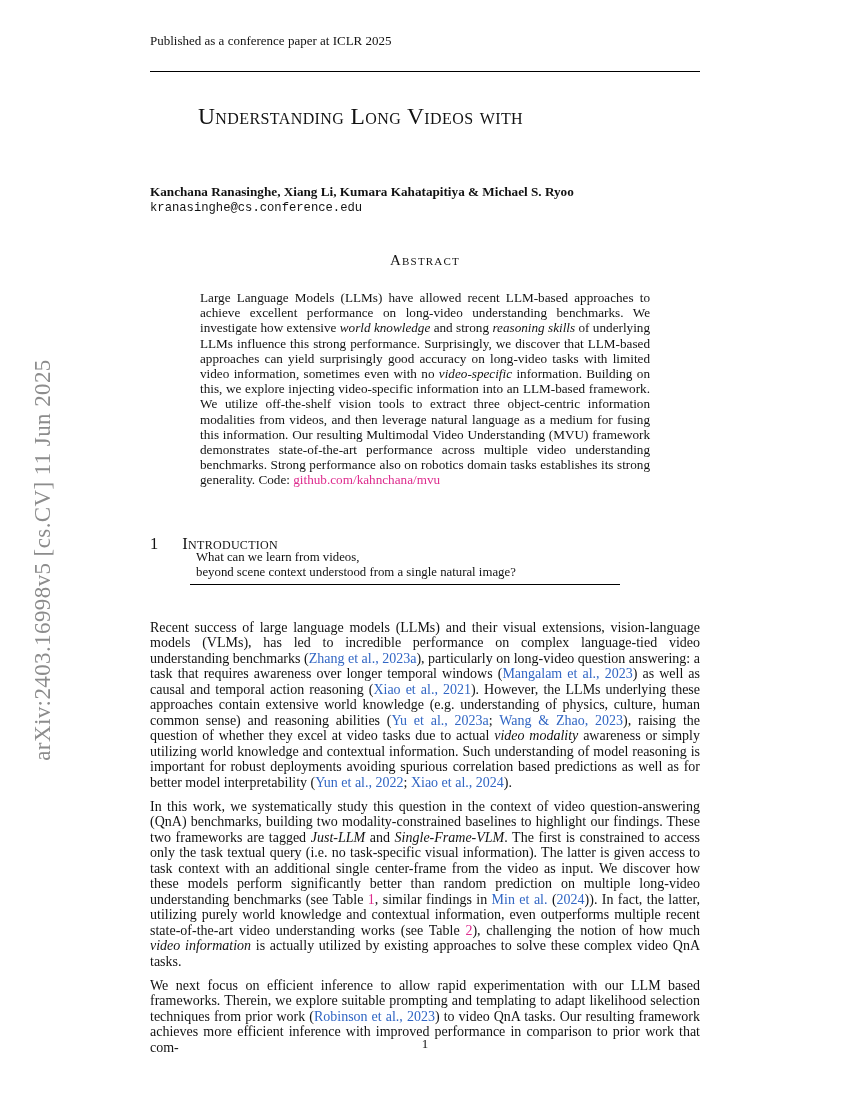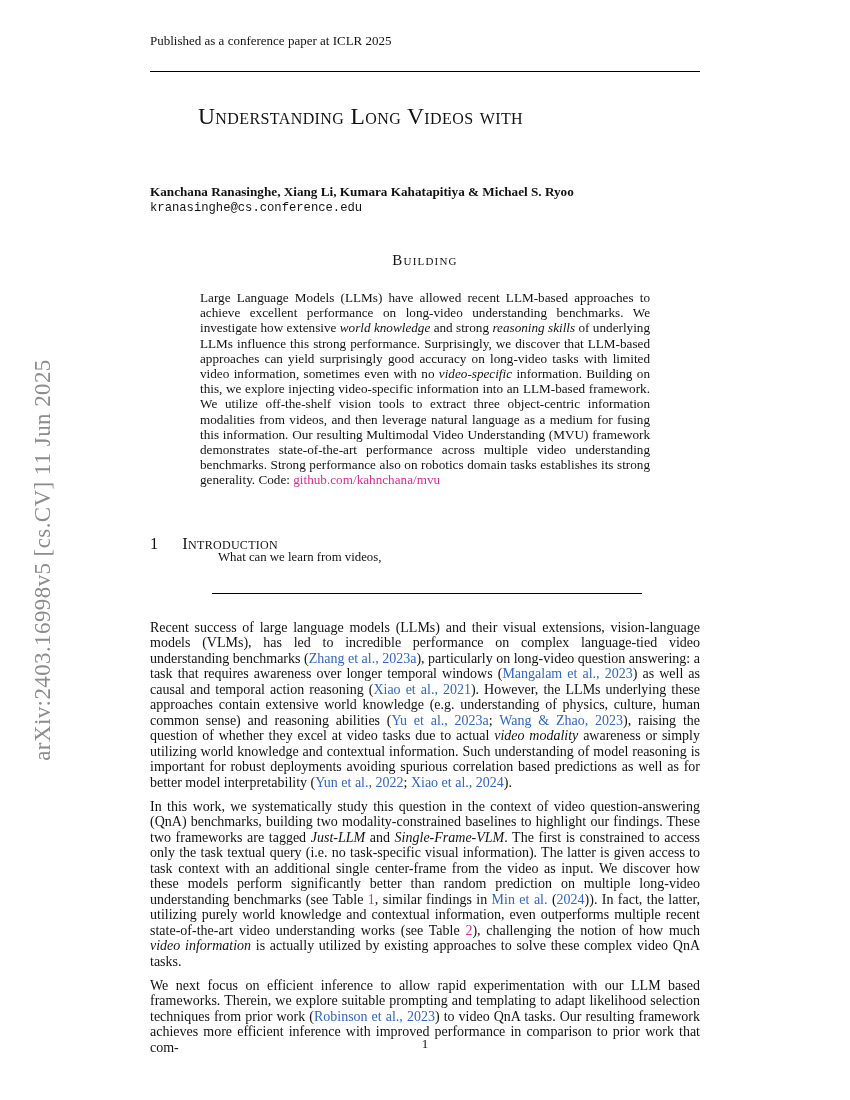--- a/index.html
+++ b/index.html
@@ -49,23 +49,23 @@
   }
   
   .sec{
     position:absolute;left:150px;top:518px;width:550px;
     font-size:16.5px;line-height:20px;margin-top:16px;
   }
   .sec .num{display:inline-block;margin-right:24px;}
   .sec .st{font-variant:small-caps;letter-spacing:0.3px;}
   
   .epi{
-    position:absolute;left:212px;top:550px;width:430px;
+    position:absolute;left:190px;top:550px;width:430px;
     font-size:12.8px;line-height:15px;
-    padding-bottom:28px;border-bottom:1.4px solid #000;
+    padding-bottom:4px;border-bottom:1.4px solid #000;
   }
   .epi .eline{padding-left:6px;}
   
   .bodytext{
     position:absolute;left:150px;top:620px;width:550px;
     font-size:14px;line-height:15.45px;text-align:justify;
   }
   .bodytext p{margin:0 0 9px 0;}
   
   .it{font-style:italic;font-family:Liberation Serif, serif;}
@@ -90,30 +90,31 @@
   <div class="arxiv">arXiv:2403.16998v5 [cs.CV] 11 Jun 2025</div>
 
   <div class="title">
     <div>Understanding Long Videos with</div>
   </div>
 
   <div class="authors">Kanchana Ranasinghe, Xiang Li, Kumara Kahatapitiya &amp; Michael S. Ryoo</div>
 
   <div class="email">kranasinghe@cs.conference.edu</div>
 
-  <div class="abs-head">Building</div>
+  <div class="abs-head">Abstract</div>
 
   <div class="abs-body"><span>Large Language Models (LLMs) have allowed recent LLM-based approaches to achieve excellent performance on long-video understanding benchmarks. We investigate how extensive </span><span class="it">world knowledge</span><span> and strong </span><span class="it">reasoning skills</span><span> of underlying LLMs influence this strong performance. Surprisingly, we discover that LLM-based approaches can yield surprisingly good accuracy on long-video tasks with limited video information, sometimes even with no </span><span class="it">video-specific</span><span> information. Building on this, we explore injecting video-specific information into an LLM-based framework. We utilize off-the-shelf vision tools to extract three object-centric information modalities from videos, and then leverage natural language as a medium for fusing this information. Our resulting Multimodal Video Understanding (MVU) framework demonstrates state-of-the-art performance across multiple video understanding benchmarks. Strong performance also on robotics domain tasks establishes its strong generality. Code: </span><span class="ulink">github.com/kahnchana/mvu</span></div>
 
   <div class="sec">
     <span class="num">1</span><span class="st">Introduction</span>
   </div>
 
   <div class="epi">
     <div class="eline">What can we learn from videos,</div>
+    <div class="eline">beyond scene context understood from a single natural image?</div>
   </div>
 
   <div class="bodytext">
     <p><span>Recent success of large language models (LLMs) and their visual extensions, vision-language models (VLMs), has led to incredible performance on complex language-tied video understanding benchmarks (</span><span class="cite">Zhang et al., 2023a</span><span>), particularly on long-video question answering: a task that requires awareness over longer temporal windows (</span><span class="cite">Mangalam et al., 2023</span><span>) as well as causal and temporal action reasoning (</span><span class="cite">Xiao et al., 2021</span><span>). However, the LLMs underlying these approaches contain extensive world knowledge (e.g. understanding of physics, culture, human common sense) and reasoning abilities (</span><span class="cite">Yu et al., 2023a</span><span>; </span><span class="cite">Wang &amp; Zhao, 2023</span><span>), raising the question of whether they excel at video tasks due to actual </span><span class="it">video modality</span><span> awareness or simply utilizing world knowledge and contextual information. Such understanding of model reasoning is important for robust deployments avoiding spurious correlation based predictions as well as for better model interpretability (</span><span class="cite">Yun et al., 2022</span><span>; </span><span class="cite">Xiao et al., 2024</span><span>).</span></p>
     <p><span>In this work, we systematically study this question in the context of video question-answering (QnA) benchmarks, building two modality-constrained baselines to highlight our findings. These two frameworks are tagged </span><span class="it">Just-LLM</span><span> and </span><span class="it">Single-Frame-VLM</span><span>. The first is constrained to access only the task textual query (i.e. no task-specific visual information). The latter is given access to task context with an additional single center-frame from the video as input. We discover how these models perform significantly better than random prediction on multiple long-video understanding benchmarks (see Table </span><span class="ref">1</span><span>, similar findings in </span><span class="cite">Min et al.</span><span> (</span><span class="cite">2024</span><span>)). In fact, the latter, utilizing purely world knowledge and contextual information, even outperforms multiple recent state-of-the-art video understanding works (see Table </span><span class="ref">2</span><span>), challenging the notion of how much </span><span class="it">video information</span><span> is actually utilized by existing approaches to solve these complex video QnA tasks.</span></p>
     <p><span>We next focus on efficient inference to allow rapid experimentation with our LLM based frameworks. Therein, we explore suitable prompting and templating to adapt likelihood selection techniques from prior work (</span><span class="cite">Robinson et al., 2023</span><span>) to video QnA tasks. Our resulting framework achieves more efficient inference with improved performance in comparison to prior work that com-</span></p>
   </div>
 
   <div class="pageno">1</div>
 

